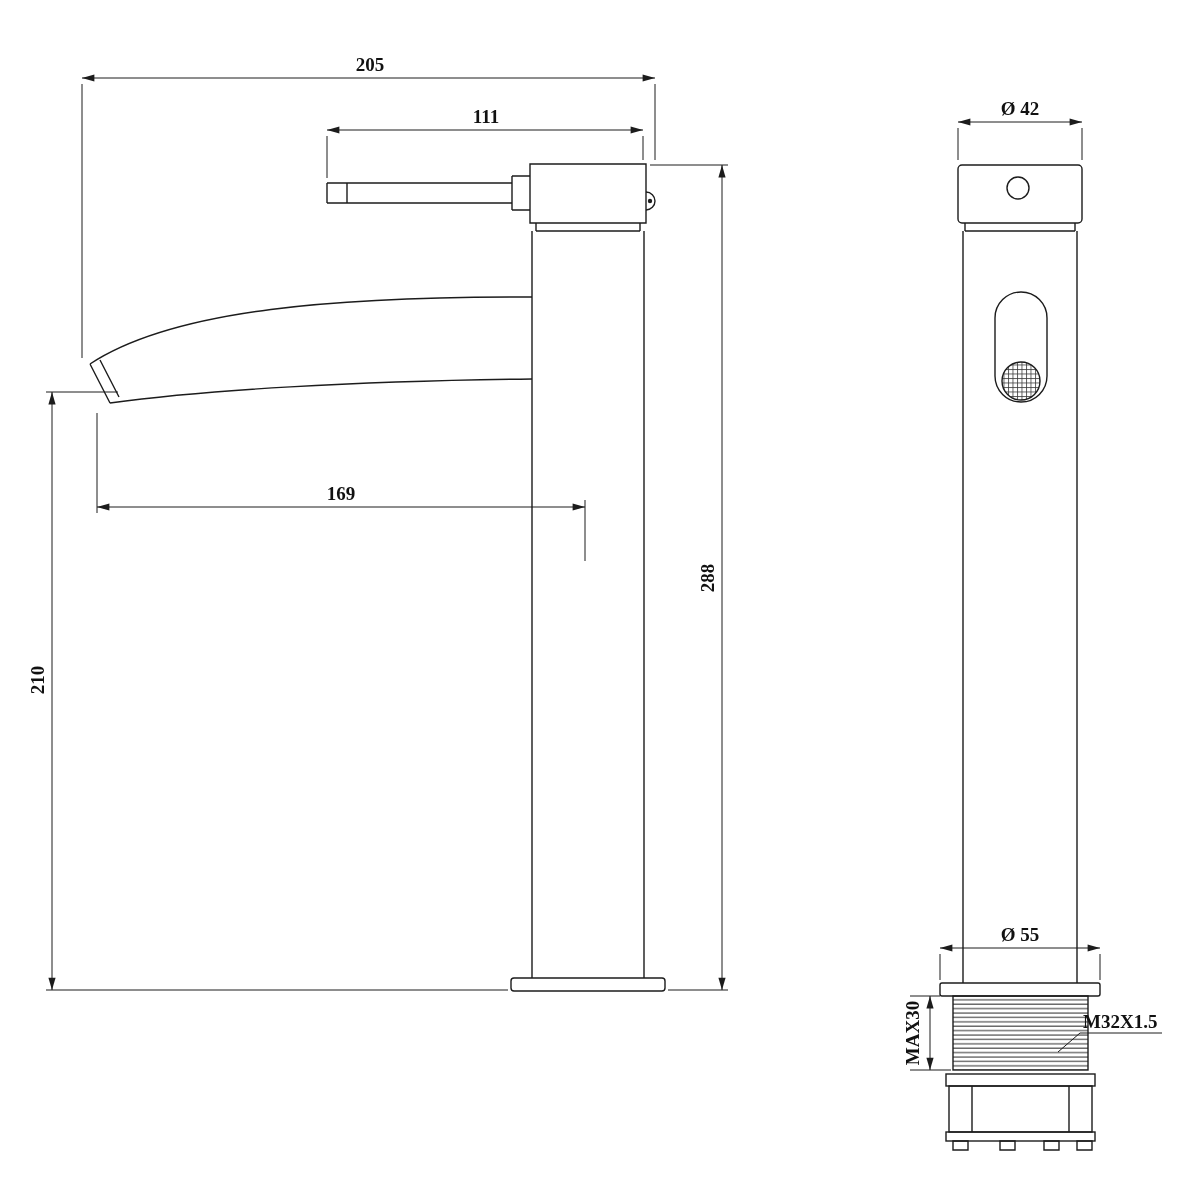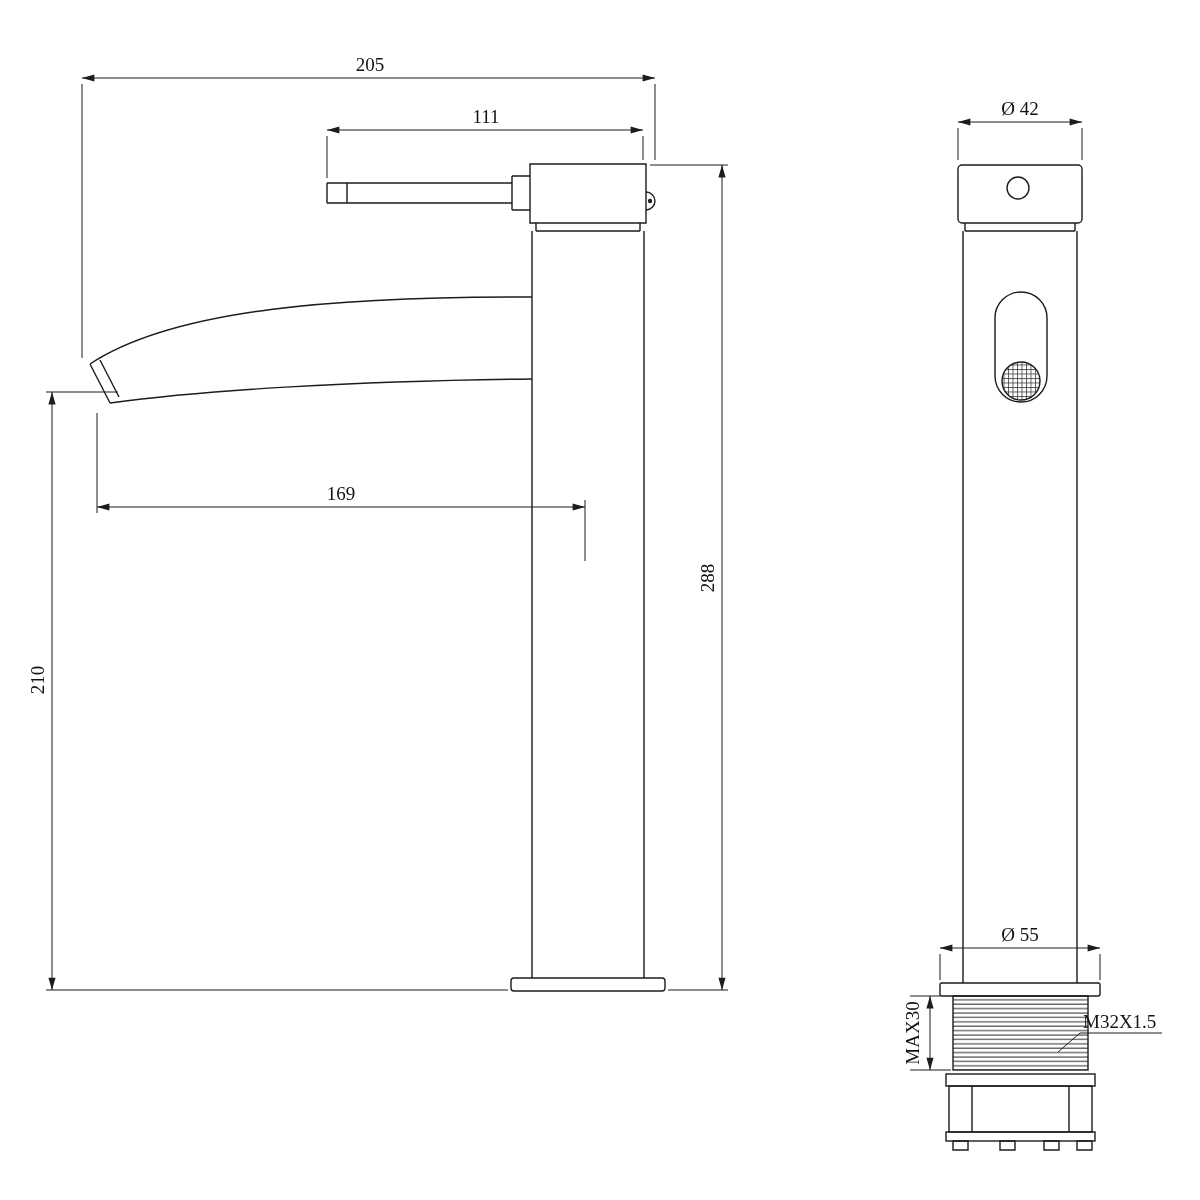--- a/index.html
+++ b/index.html
@@ -2,20 +2,21 @@
 <html><head>
 <meta charset="utf-8">
 <style>
   html, body { margin: 0; padding: 0; background: #ffffff; }
   .canvas {
     position: relative;
     width: 1200px;
     height: 1200px;
     background: #ffffff;
     font-family: "Liberation Serif", serif;
+    font-weight: bold;
   }
   svg { position: absolute; left: 0; top: 0; }
   .obj  { stroke: #1c1c1c; stroke-width: 1.4; fill: none; }
   .thin { stroke: #1c1c1c; stroke-width: 1;   fill: none; }
   .dimline { stroke: #1c1c1c; stroke-width: 1; fill: none; }
   .dimtxt {
     font-family: "Liberation Serif", serif;
     font-size: 19px;
     fill: #111111;
   }

